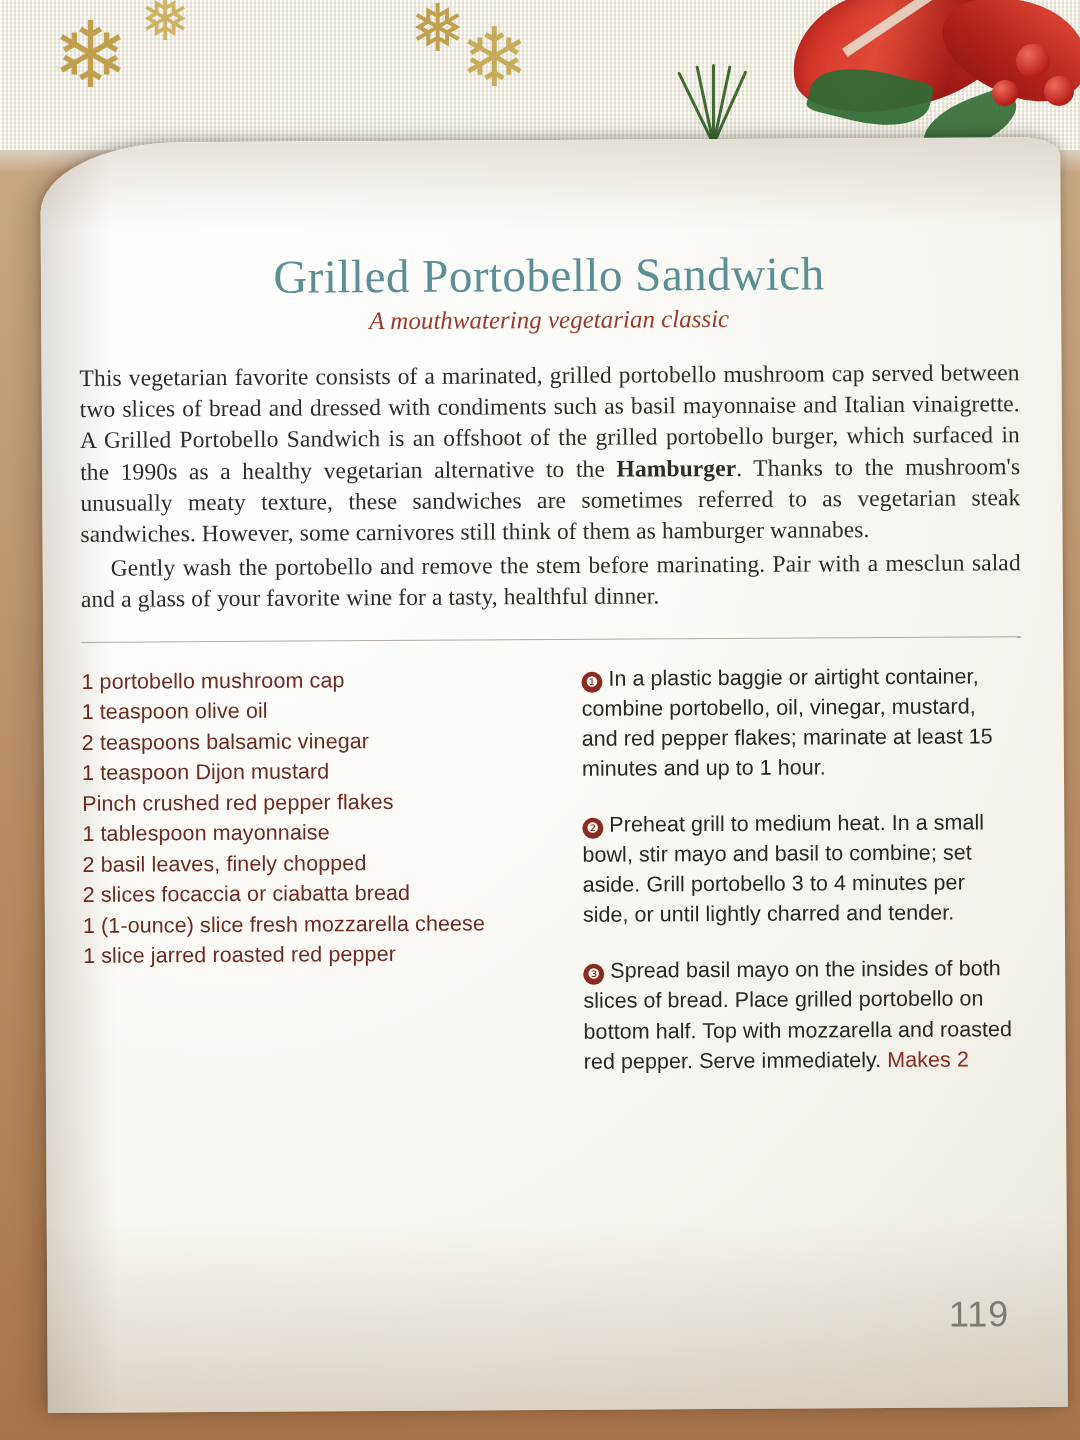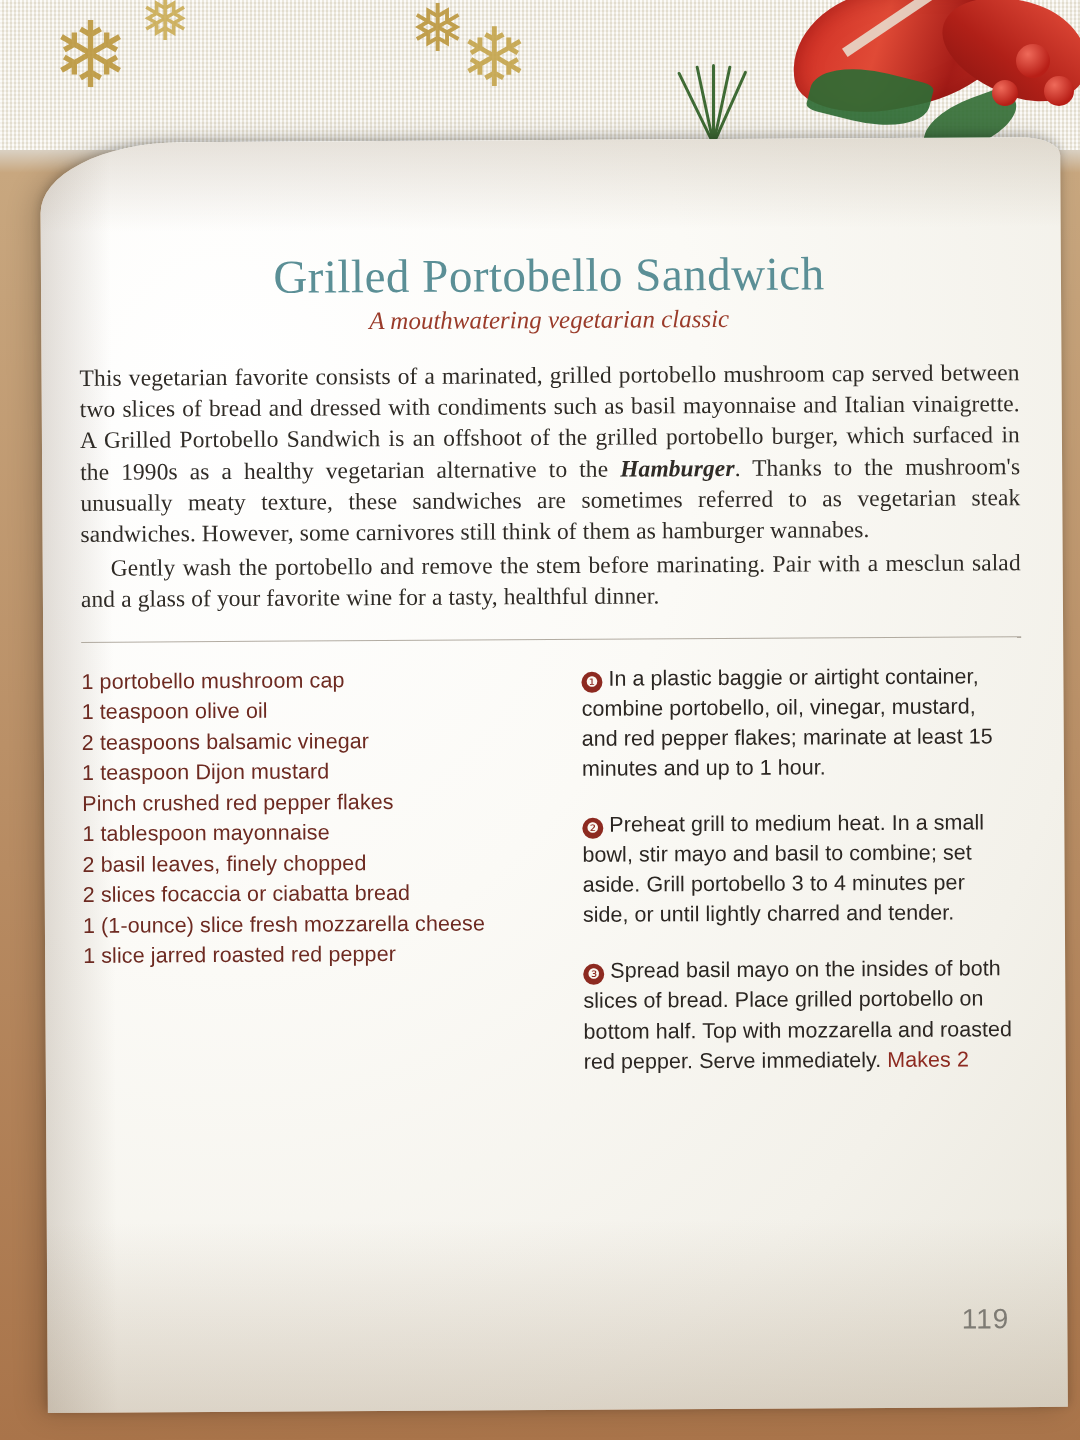--- a/index.html
+++ b/index.html
@@ -183,21 +183,21 @@
     line-height: 1.335;
     color: #2f2b26;
     text-align: justify;
     margin: 0;
     letter-spacing: 0.1px;
   }
   .intro p.indent {
     text-indent: 30px;
     margin-top: 2px;
   }
-  .intro b { font-weight: bold; font-style: italic; }
+  .intro b { font-weight: bold; }
 
   .divider {
     margin: 26px 0 24px 0;
     height: 1px;
     background: #9a9285;
     opacity: 0.75;
   }
 
   .columns {
     display: flex;
@@ -243,21 +243,21 @@
   }
   .makes {
     color: #8d2a20;
   }
 
   .page-number {
     position: absolute;
     right: 58px;
     bottom: 72px;
     font-family: "Liberation Sans", sans-serif;
-    font-size: 28px;
+    font-size: 36px;
     color: #7e7b74;
     letter-spacing: 1px;
   }
 </style>
 </head>
 <body>
 
 <div id="page-wrap">
 
   <div class="backdrop"></div>

